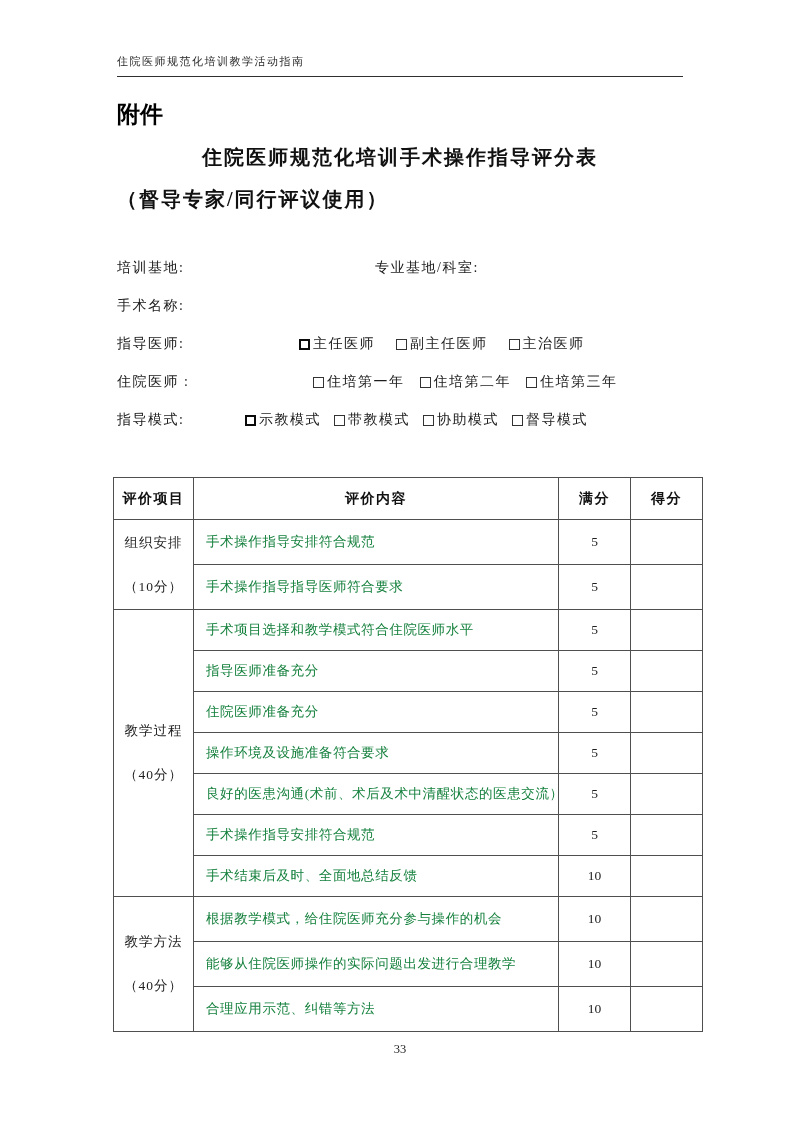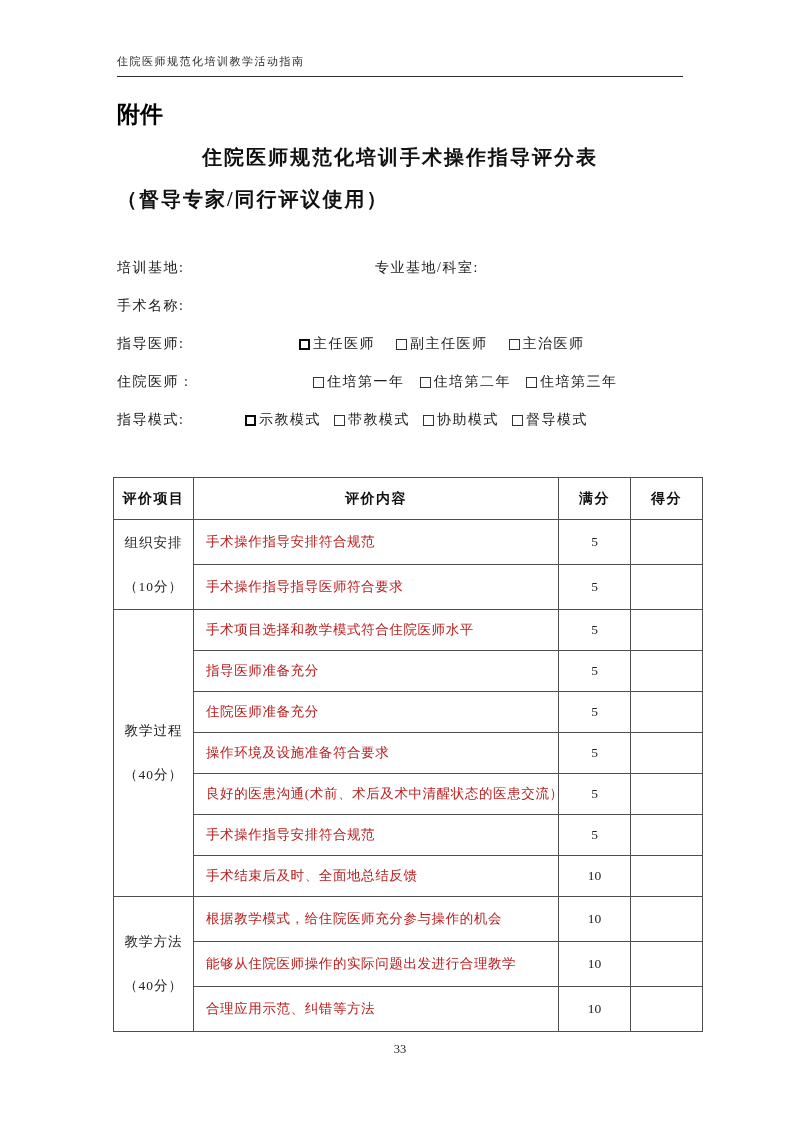--- a/index.html
+++ b/index.html
@@ -50,21 +50,21 @@
     border:1px solid #4f4f4f; overflow:hidden;
   }
   .score-table th {
     font-size:14px; font-weight:bold; letter-spacing:1.5px; height:42px;
     text-align:center; color:#111;
   }
   tr.h45 td { height:45px; }
   tr.h41 td { height:41px; }
   td.cell-content {
     font-size:13.5px; letter-spacing:0.6px; padding-left:12px;
-    text-align:left; white-space:nowrap; color:#b91c1c;
+    text-align:left; white-space:nowrap; color:#15803d;
   }
   td.cell-max { text-align:center; font-size:13.5px; color:#1f1f1f; }
   td.cell-score { background:#fff; }
   td.cell-category { text-align:center; vertical-align:middle; }
   .cat-inner {
     display:flex; flex-direction:column; align-items:center; gap:26px;
     font-size:13.5px; letter-spacing:1px; color:#1f1f1f;
   }
   .page-number { margin-top:10px; text-align:center; font-size:12.5px; color:#222; }
 </style>

